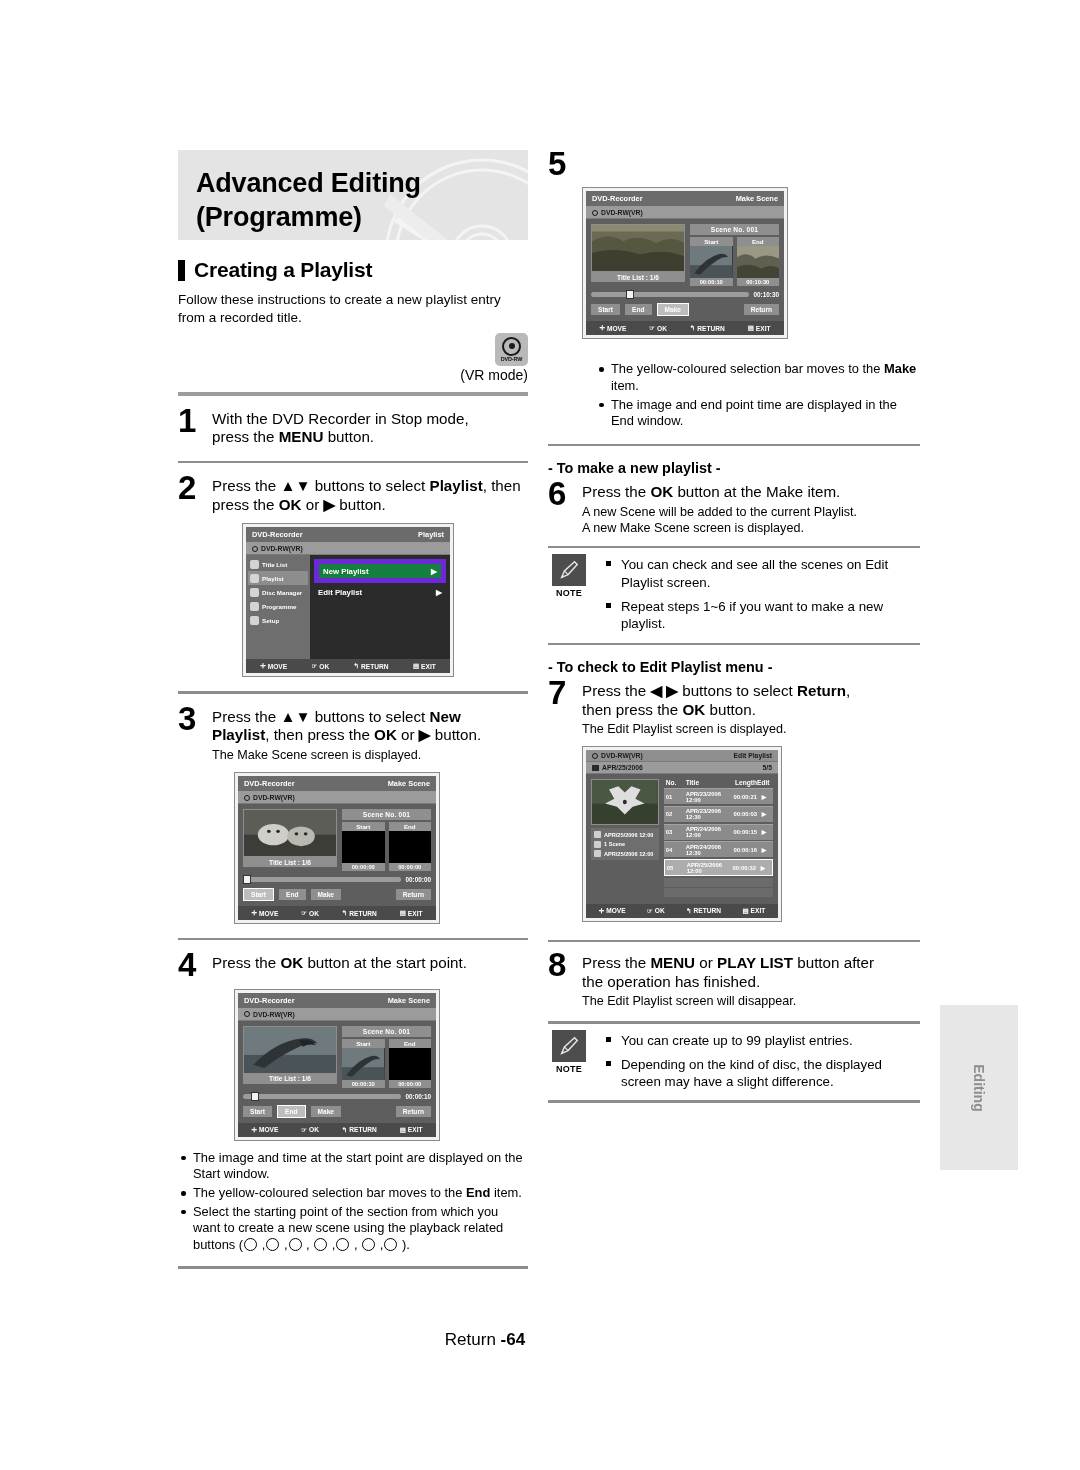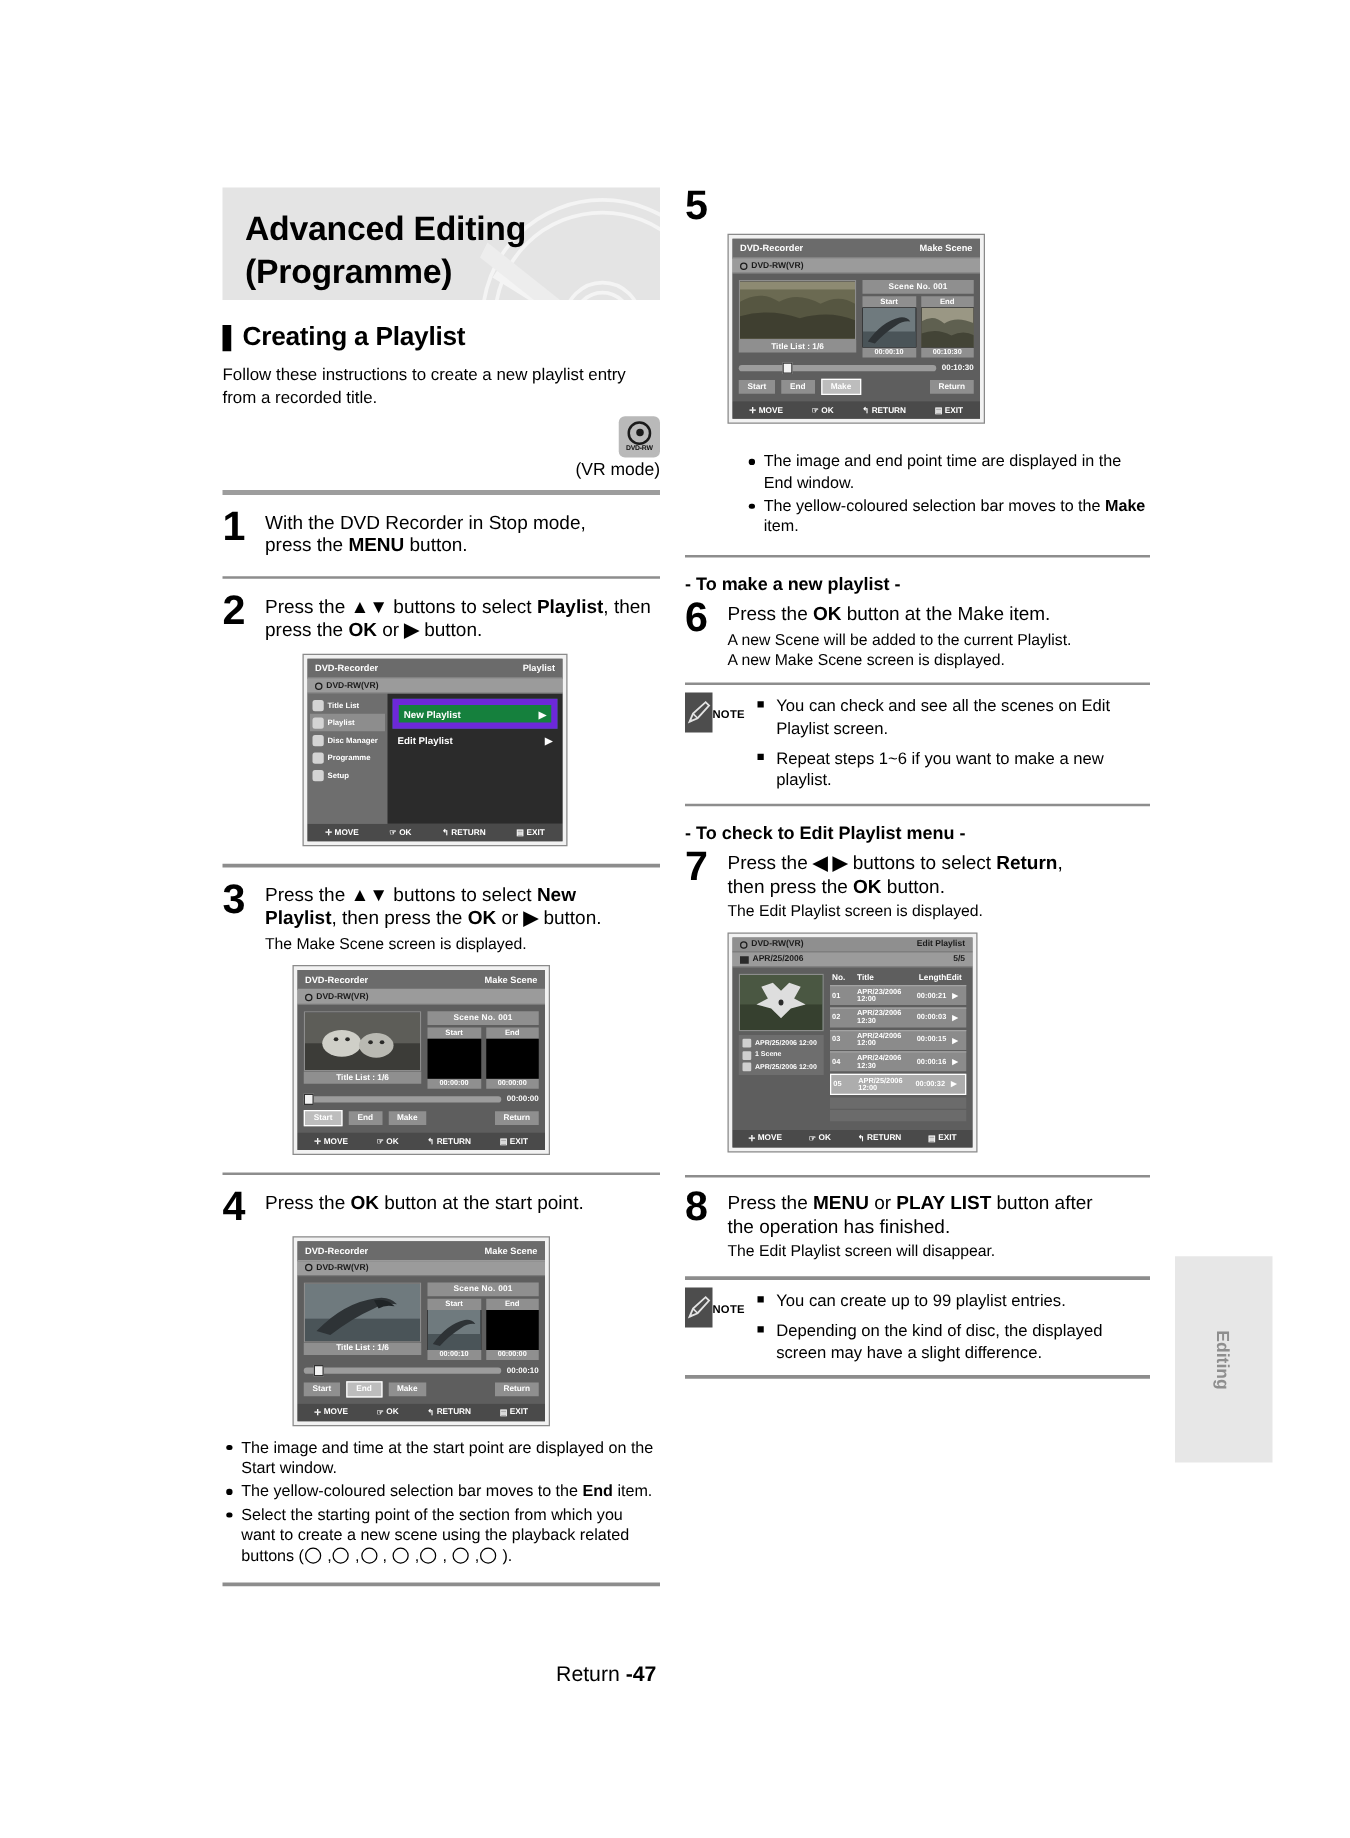--- a/index.html
+++ b/index.html
@@ -79,21 +79,21 @@
     content:""; position:absolute; left:3px; top:6px;
     width:4.5px; height:4.5px; border-radius:50%; background:#000;
   }
 
   
   .subhead { font-size:14.4px; font-weight:bold; margin:14px 0 4px 0; }
 
   
   .note { display:flex; align-items:flex-start; margin-top:6px; }
   .note-icon {
-    width:42px; flex:0 0 42px; display:flex; flex-direction:row; align-items:center;
+    width:42px; flex:0 0 42px; display:flex; flex-direction:column; align-items:center;
   }
   .note-icon .sq {
     width:34px; height:32px; background:#4d4d4d;
     display:flex; align-items:center; justify-content:center;
   }
   .note-icon .cap { font-size:9px; font-weight:bold; margin-top:2px; letter-spacing:0.2px; }
   .note-body { flex:1; padding-left:14px; padding-top:2px; }
   ul.sq { list-style:none; margin:0; padding:0; }
   ul.sq > li {
     position:relative; padding-left:17px; font-size:13.3px; line-height:1.3; margin-bottom:7px;
@@ -637,22 +637,22 @@
             </span>
           <span>
               <span class="gl">▤</span>
               <span>EXIT</span>
             </span>
         </div>
       </div>
     </div>
 
     <ul class="dots" style="margin-top:22px; padding-left:48px;">
+      <li>The yellow-coloured selection bar moves to the <b>Make</b> item.</li>
       <li>The image and end point time are displayed in the End window.</li>
-      <li>The yellow-coloured selection bar moves to the <b>Make</b> item.</li>
     </ul>
 
     <div class="rule-thin"></div>
 
     <div class="subhead">- To make a new playlist -</div>
 
     <div class="step" style="margin-top:4px">
       <div class="num">6</div>
       <div class="body">
         <p>Press the <b>OK</b> button at the Make item.</p>
@@ -829,16 +829,16 @@
     </div>
 
     <div class="rule-thin" style="margin-top:10px"></div>
   </div>
 
   <div class="side-tab">
     <span>Editing</span>
   </div>
 
   <div class="footer">
-    <span>Return </span><b>-47</b>
+    <span>Return </span><b>-64</b>
   </div>
 
 </div>
 
 </body></html>

